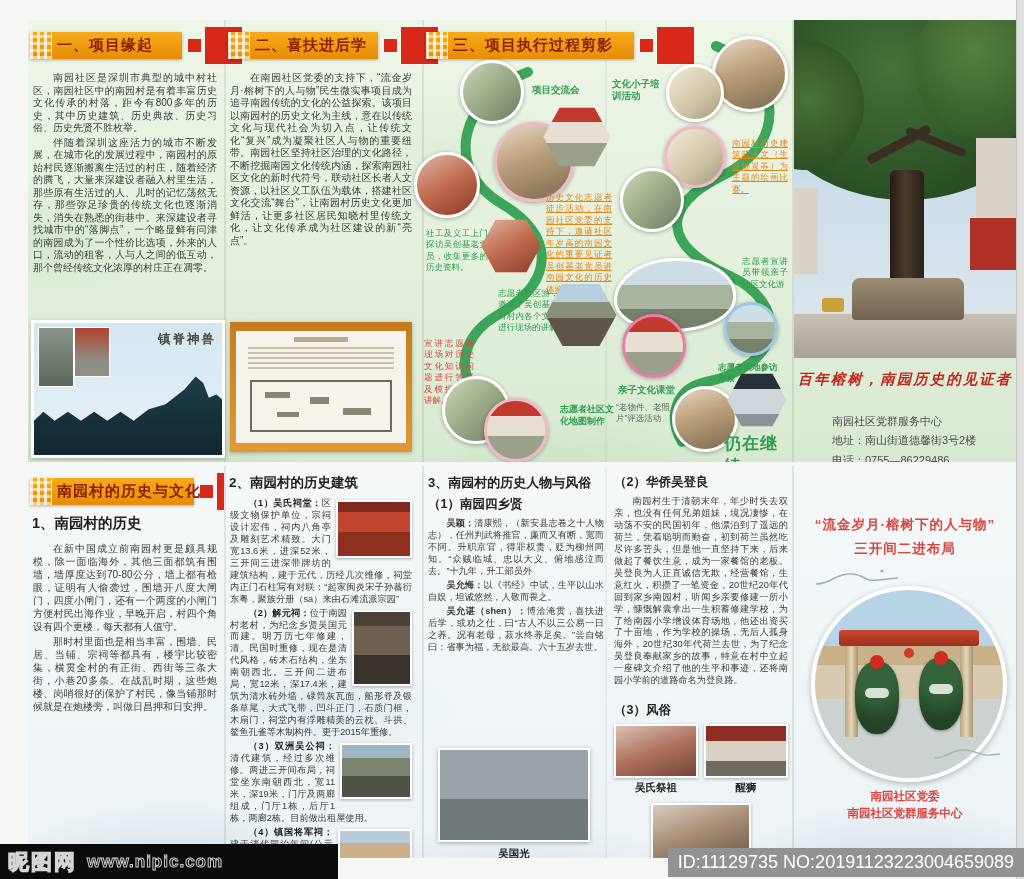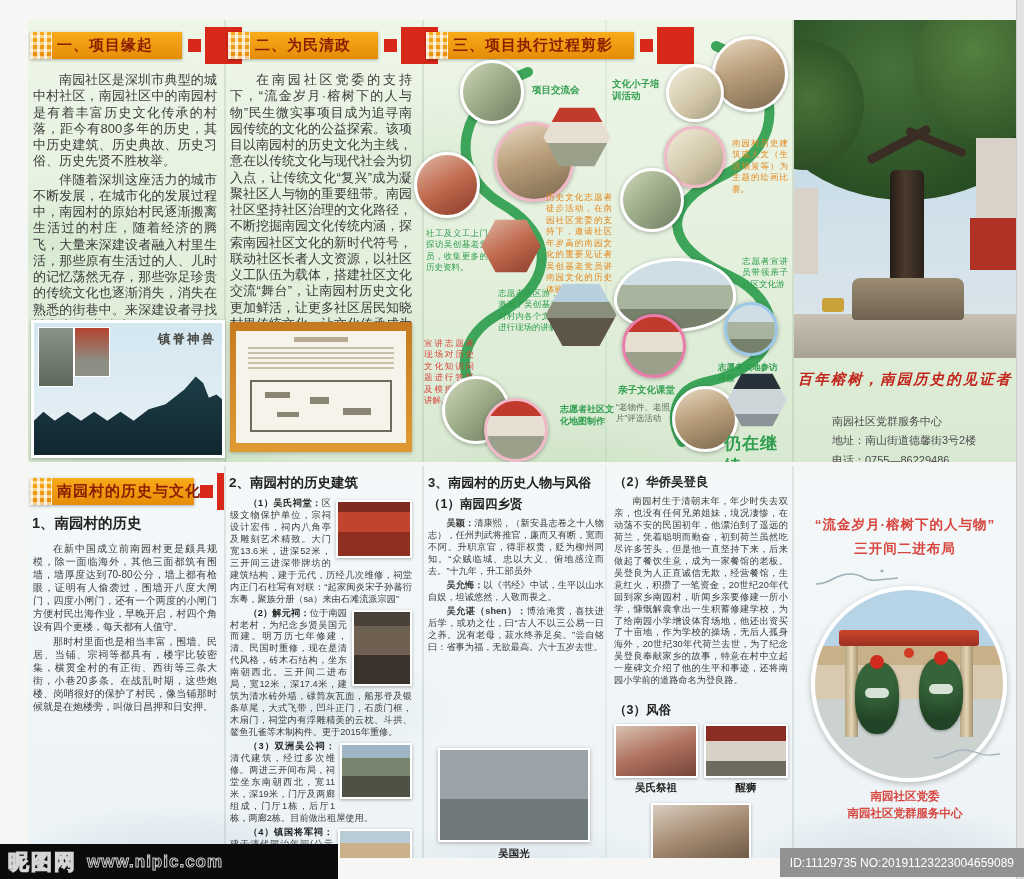--- a/index.html
+++ b/index.html
@@ -27,21 +27,21 @@
   .hbar{position:absolute;height:27px;display:flex;align-items:center;
         background:linear-gradient(180deg,#f7ab1a,#e68c08);box-shadow:0 1px 3px rgba(0,0,0,.30);}
   .hbar .chk{width:22px;height:100%;margin-right:5px;flex:0 0 auto;background:
         repeating-linear-gradient(90deg, rgba(255,255,255,.75) 0 3px, rgba(255,255,255,0) 3px 7px),
         repeating-linear-gradient(0deg, rgba(255,255,255,.55) 0 3px, rgba(255,255,255,0) 3px 7px);}
   .hbar .ht{font-size:15px;font-weight:bold;color:#8d1d00;letter-spacing:1px;white-space:nowrap;}
   .sq{position:absolute;background:#d7281a;}
   .sq.s{width:13px;height:13px;}
   .sq.b{width:37px;height:37px;}
 
-  .txt{position:absolute;font-size:13px;line-height:1.25;text-align:justify;color:#3b3b3b;}
+  .txt{position:absolute;font-size:10px;line-height:1.25;text-align:justify;color:#3b3b3b;}
   .txt p{margin:0 0 2px 0;text-indent:2em;}
 
   
   .ph{border:2px solid #fff;box-shadow:0 1px 4px rgba(0,0,0,.30);box-sizing:border-box;}
   .cir{position:absolute;border-radius:50%;border:3px solid #fff;box-shadow:0 1px 4px rgba(0,0,0,.32);box-sizing:border-box;}
   .hex{position:absolute;clip-path:polygon(25% 3%,75% 3%,98% 50%,75% 97%,25% 97%,2% 50%);box-shadow:0 1px 4px rgba(0,0,0,.3);}
   .blob{position:absolute;border:3px solid #fff;border-radius:52% 48% 55% 45% / 60% 52% 48% 44%;box-shadow:0 1px 4px rgba(0,0,0,.3);box-sizing:border-box;}
   .g-class1{background:linear-gradient(135deg,#cdd6b8 0%,#9fae8a 45%,#6f7d62 100%);}
   .g-class2{background:linear-gradient(160deg,#e8d9c2 0%,#b99e7a 45%,#7d6a50 100%);}
   .g-red{background:linear-gradient(150deg,#e0b9a6 0%,#c06a4e 50%,#8a3b2a 100%);}
@@ -55,21 +55,21 @@
   .g-door3{background:linear-gradient(180deg,#9fb6c4 0 25%,#7a8570 25% 60%,#4e5244 60%);}
   .g-door4{background:linear-gradient(180deg,#b9cbd6 0 22%,#cbb089 22% 60%,#8a6f4e 60%);}
   .g-statue{background:linear-gradient(180deg,#9aa4a8 0 55%,#6f787b 55%);}
   .g-crowd{background:linear-gradient(160deg,#d8c2b2 0%,#b0715f 50%,#74453a 100%);}
   .g-lionph{background:linear-gradient(180deg,#8a2e24 0 30%,#d8d2c6 30% 70%,#6e6a5e 70%);}
   .g-pencai{background:linear-gradient(160deg,#d9cdbf 0%,#a58b72 50%,#6b5846 100%);}
 
   
   .note{position:absolute;font-size:8.5px;line-height:1.35;text-align:justify;}
   .n-green{color:#2f9e4e;}
-  .n-orange{color:#e5861c;}
+  .n-orange{color:#e5861c;text-decoration:underline;}
   .n-red{color:#d8453e;}
   .cap{position:absolute;font-size:9.5px;line-height:1.3;color:#2f9e4e;font-weight:bold;}
   .status{position:absolute;font-size:17px;font-weight:bold;color:#2f9e4e;letter-spacing:1px;}
 
   
   .ridge{position:absolute;background:linear-gradient(180deg,#d3e7f1,#e9f1f5);border:3px solid #fff;box-shadow:0 1px 4px rgba(0,0,0,.25);}
   .ridge .roof{position:absolute;left:0;right:0;bottom:0;height:62%;background:linear-gradient(180deg,#1d3e47,#122730);
     clip-path:polygon(0 58%,5% 47%,11% 58%,18% 47%,25% 58%,32% 47%,39% 58%,46% 47%,53% 58%,61% 44%,70% 38%,80% 20%,86% 4%,90% 12%,93% 30%,97% 26%,100% 32%,100% 100%,0 100%);}
   .ridge .in1{position:absolute;left:4px;top:4px;width:34px;height:58px;background:linear-gradient(180deg,#8a9488,#5d685c);border:1px solid #fff;}
   .ridge .in2{position:absolute;left:40px;top:4px;width:34px;height:48px;background:linear-gradient(180deg,#b3432e,#8d8f85 70%);border:1px solid #fff;}
@@ -121,21 +121,21 @@
      background:radial-gradient(circle at 50% 26%,#35633a 28%,#224426 72%);box-shadow:0 1px 3px rgba(0,0,0,.35);}
   .lion:before{content:"";position:absolute;left:50%;top:-7px;margin-left:-7px;width:14px;height:14px;border-radius:50%;background:#cf2b1f;}
   .lion:after{content:"";position:absolute;left:50%;top:26px;margin-left:-12px;width:24px;height:10px;border-radius:5px;background:#d6e2d6;}
   .cover-f{position:absolute;width:100%;text-align:center;color:#d8453e;font-weight:bold;font-size:11.5px;line-height:1.45;}
   .cloudline{position:absolute;}
 
   
   .wm-black{position:absolute;left:0;bottom:0;width:338px;height:35px;background:#0b0b0b;display:flex;align-items:center;padding-left:8px;box-sizing:border-box;z-index:50;}
   .wm-cn{font-size:21px;font-weight:bold;color:#0b0b0b;-webkit-text-stroke:1.2px #d5d5d5;letter-spacing:2px;margin-right:10px;}
   .wm-url{font-size:17px;font-weight:bold;color:#0b0b0b;-webkit-text-stroke:1px #c9c9c9;letter-spacing:1px;}
-  .wm-id{position:absolute;right:0;bottom:2px;height:29px;background:#929292;color:#fff;font-size:12px;display:flex;align-items:center;padding:0 10px;z-index:50;}
+  .wm-id{position:absolute;right:0;bottom:2px;height:29px;background:#929292;color:#fff;font-size:18px;display:flex;align-items:center;padding:0 10px;z-index:50;}
   .edge{position:absolute;right:0;top:0;width:7px;height:100%;background:#e2e2e0;border-left:1px solid #cacac8;z-index:40;}
   .roads{position:absolute;inset:0;pointer-events:none;}
 </style>
 </head>
 <body>
 
 <div class="page">
 
   <div class="row front">
     <div class="deco hills"></div>
@@ -159,21 +159,21 @@
         <span class="in1"></span>
         <span class="in2"></span>
         <span class="rcap">镇脊神兽</span>
         <span class="roof"></span>
       </div>
     </section>
 
     <section class="panel" style="left:198px;width:190px">
       <div class="hbar" style="left:2px;top:12px;width:150px">
         <span class="chk"></span>
-        <span class="ht">二、为民清政</span>
+        <span class="ht">二、喜扶进后学</span>
       </div>
       <div class="sq s" style="left:158px;top:19px"></div>
       <div class="sq b" style="left:175px;top:7px"></div>
       <div class="txt" style="left:4px;top:52px;width:182px">
         <p>在南园社区党委的支持下，“流金岁月·榕树下的人与物”民生微实事项目成为追寻南园传统的文化的公益探索。该项目以南园村的历史文化为主线，意在以传统文化与现代社会为切入点，让传统文化“复兴”成为凝聚社区人与物的重要纽带。南园社区坚持社区治理的文化路径，不断挖掘南园文化传统内涵，探索南园社区文化的新时代符号，联动社区长者人文资源，以社区义工队伍为载体，搭建社区文化交流“舞台”，让南园村历史文化更加鲜活，让更多社区居民知晓村里传统文化，让文化传承成为社区建设的新“亮点”。</p>
       </div>
       <div class="map" style="left:4px;top:302px;width:182px;height:130px">
         <div class="paper">
           <span class="ttl"></span>
           <span class="lines"></span>

